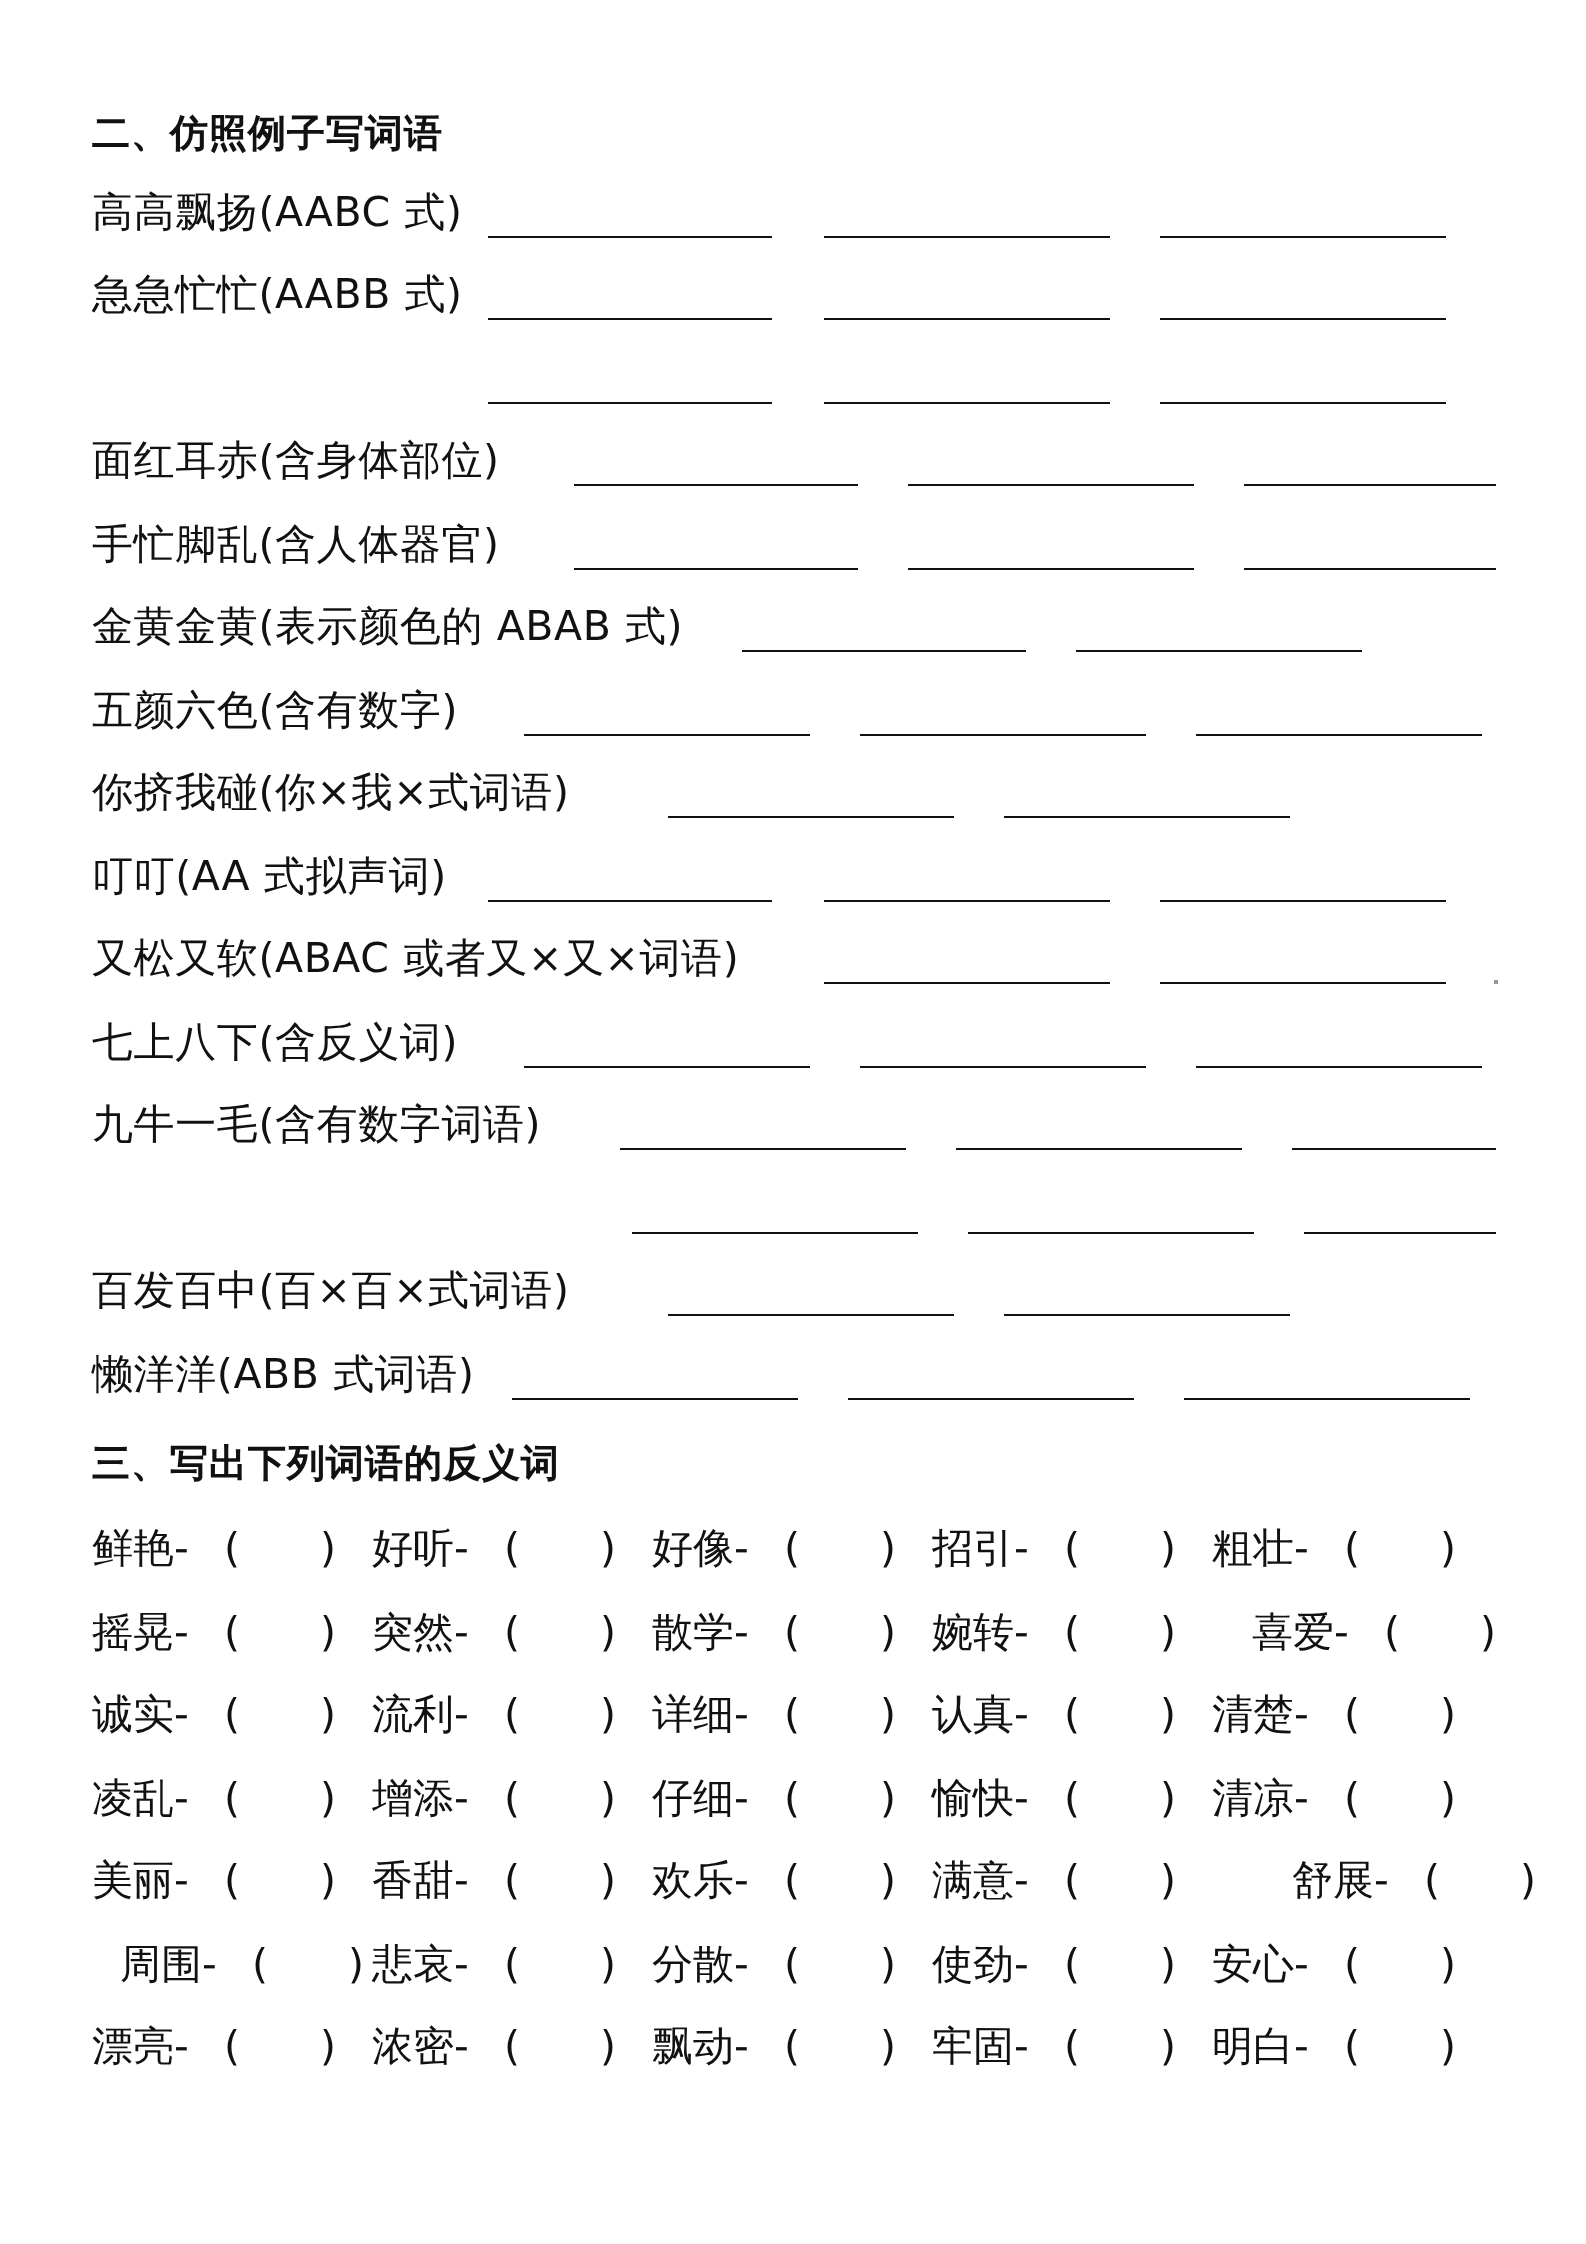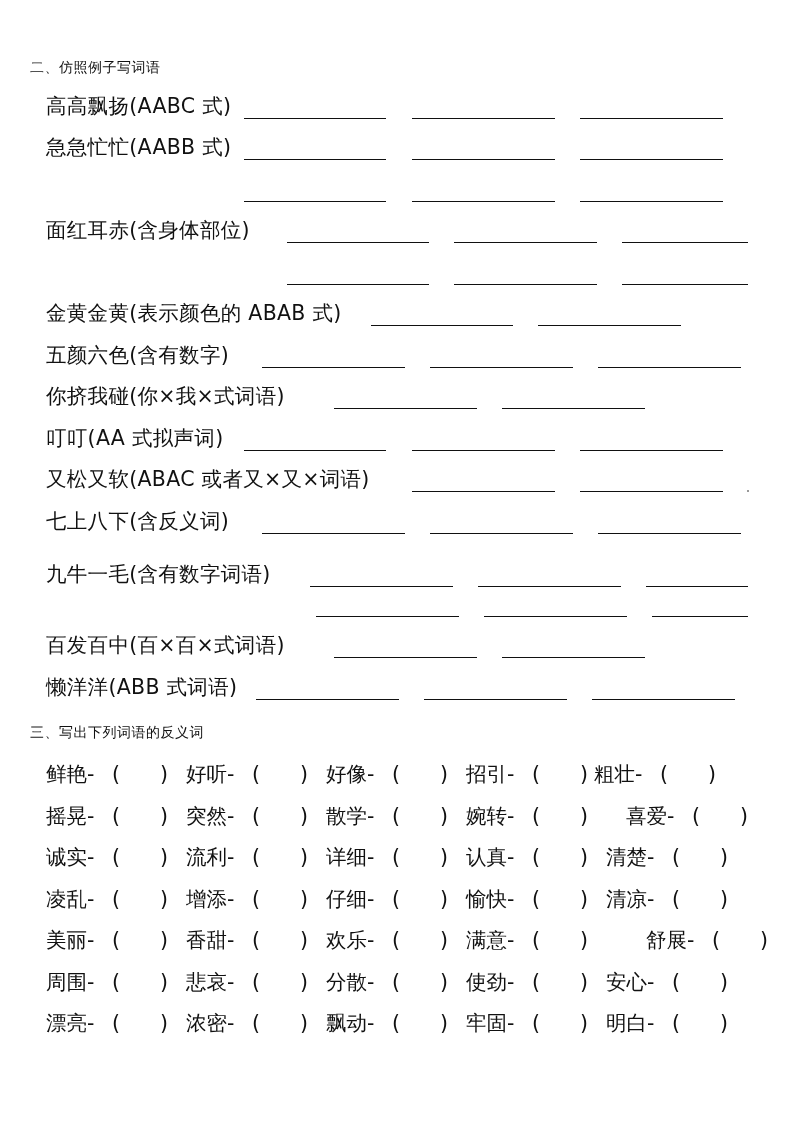--- a/index.html
+++ b/index.html
@@ -17,25 +17,26 @@
     }
     .page {
       position: absolute;
       left: 0;
       top: 0;
       width: 793px;
       height: 1122px;
     }
     .section-title {
       position: absolute;
-      left: 30px;
-      font-size: 14px;
+      left: 46px;
+      font-size: 19px;
       line-height: 28px;
       white-space: nowrap;
       letter-spacing: 0.5px;
+      font-weight: bold;
     }
     .fill-row {
       position: absolute;
       left: 46px;
       height: 30px;
       width: 740px;
     }
     .fill-label {
       position: absolute;
       left: 0;
@@ -117,20 +118,21 @@
   </div>
 
   <div class="fill-row" style="top:217px;">
     <span class="fill-label">面红耳赤(含身体部位)</span>
     <span class="blank" style="left:241px;width:142px;"></span>
     <span class="blank" style="left:408px;width:143px;"></span>
     <span class="blank" style="left:576px;width:126px;"></span>
   </div>
 
   <div class="fill-row" style="top:259px;">
+    <span class="fill-label">手忙脚乱(含人体器官)</span>
     <span class="blank" style="left:241px;width:142px;"></span>
     <span class="blank" style="left:408px;width:143px;"></span>
     <span class="blank" style="left:576px;width:126px;"></span>
   </div>
 
   <div class="fill-row" style="top:342px;">
     <span class="fill-label">五颜六色(含有数字)</span>
     <span class="blank" style="left:216px;width:143px;"></span>
     <span class="blank" style="left:384px;width:143px;"></span>
     <span class="blank" style="left:552px;width:143px;"></span>
@@ -162,21 +164,21 @@
     <span class="stray-dot" style="left:701px;"></span>
   </div>
 
   <div class="fill-row" style="top:508px;">
     <span class="fill-label">七上八下(含反义词)</span>
     <span class="blank" style="left:216px;width:143px;"></span>
     <span class="blank" style="left:384px;width:143px;"></span>
     <span class="blank" style="left:552px;width:143px;"></span>
   </div>
 
-  <div class="fill-row" style="top:549px;margin-top:12px;">
+  <div class="fill-row" style="top:549px;">
     <span class="fill-label">九牛一毛(含有数字词语)</span>
     <span class="blank" style="left:264px;width:143px;"></span>
     <span class="blank" style="left:432px;width:143px;"></span>
     <span class="blank" style="left:600px;width:102px;"></span>
   </div>
 
   <div class="fill-row" style="top:591px;">
     <span class="blank" style="left:270px;width:143px;"></span>
     <span class="blank" style="left:438px;width:143px;"></span>
     <span class="blank" style="left:606px;width:96px;"></span>
@@ -216,21 +218,21 @@
           <span class="ant-open">(</span>
           <span style="position: absolute; left: 80px; top: 4px; width: 32px; height: 22px;"></span>
           <span class="ant-close">)</span>
         </div>
         <div class="ant-item" style="left: 420px;">
           <span class="ant-word"><span>招引</span><span>-</span></span>
           <span class="ant-open">(</span>
           <span style="position: absolute; left: 80px; top: 4px; width: 32px; height: 22px;"></span>
           <span class="ant-close">)</span>
         </div>
-        <div class="ant-item" style="left: 548px;">
+        <div class="ant-item" style="left: 560px;">
           <span class="ant-word"><span>粗壮</span><span>-</span></span>
           <span class="ant-open">(</span>
           <span style="position: absolute; left: 80px; top: 4px; width: 32px; height: 22px;"></span>
           <span class="ant-close">)</span>
         </div>
       </div>
       <div class="ant-row" style="top: 801px;">
         <div class="ant-item" style="left: 0px;">
           <span class="ant-word"><span>摇晃</span><span>-</span></span>
           <span class="ant-open">(</span>
@@ -352,21 +354,21 @@
           <span class="ant-close">)</span>
         </div>
         <div class="ant-item" style="left: 560px; margin-left: 40px;">
           <span class="ant-word"><span>舒展</span><span>-</span></span>
           <span class="ant-open">(</span>
           <span style="position: absolute; left: 80px; top: 4px; width: 32px; height: 22px;"></span>
           <span class="ant-close">)</span>
         </div>
       </div>
       <div class="ant-row" style="top: 967px;">
-        <div class="ant-item" style="left: 0px;">
+        <div class="ant-item" style="left: 14px;">
           <span class="ant-word"><span>周围</span><span>-</span></span>
           <span class="ant-open">(</span>
           <span style="position: absolute; left: 80px; top: 4px; width: 32px; height: 22px;"></span>
           <span class="ant-close">)</span>
         </div>
         <div class="ant-item" style="left: 140px;">
           <span class="ant-word"><span>悲哀</span><span>-</span></span>
           <span class="ant-open">(</span>
           <span style="position: absolute; left: 80px; top: 4px; width: 32px; height: 22px;"></span>
           <span class="ant-close">)</span>

